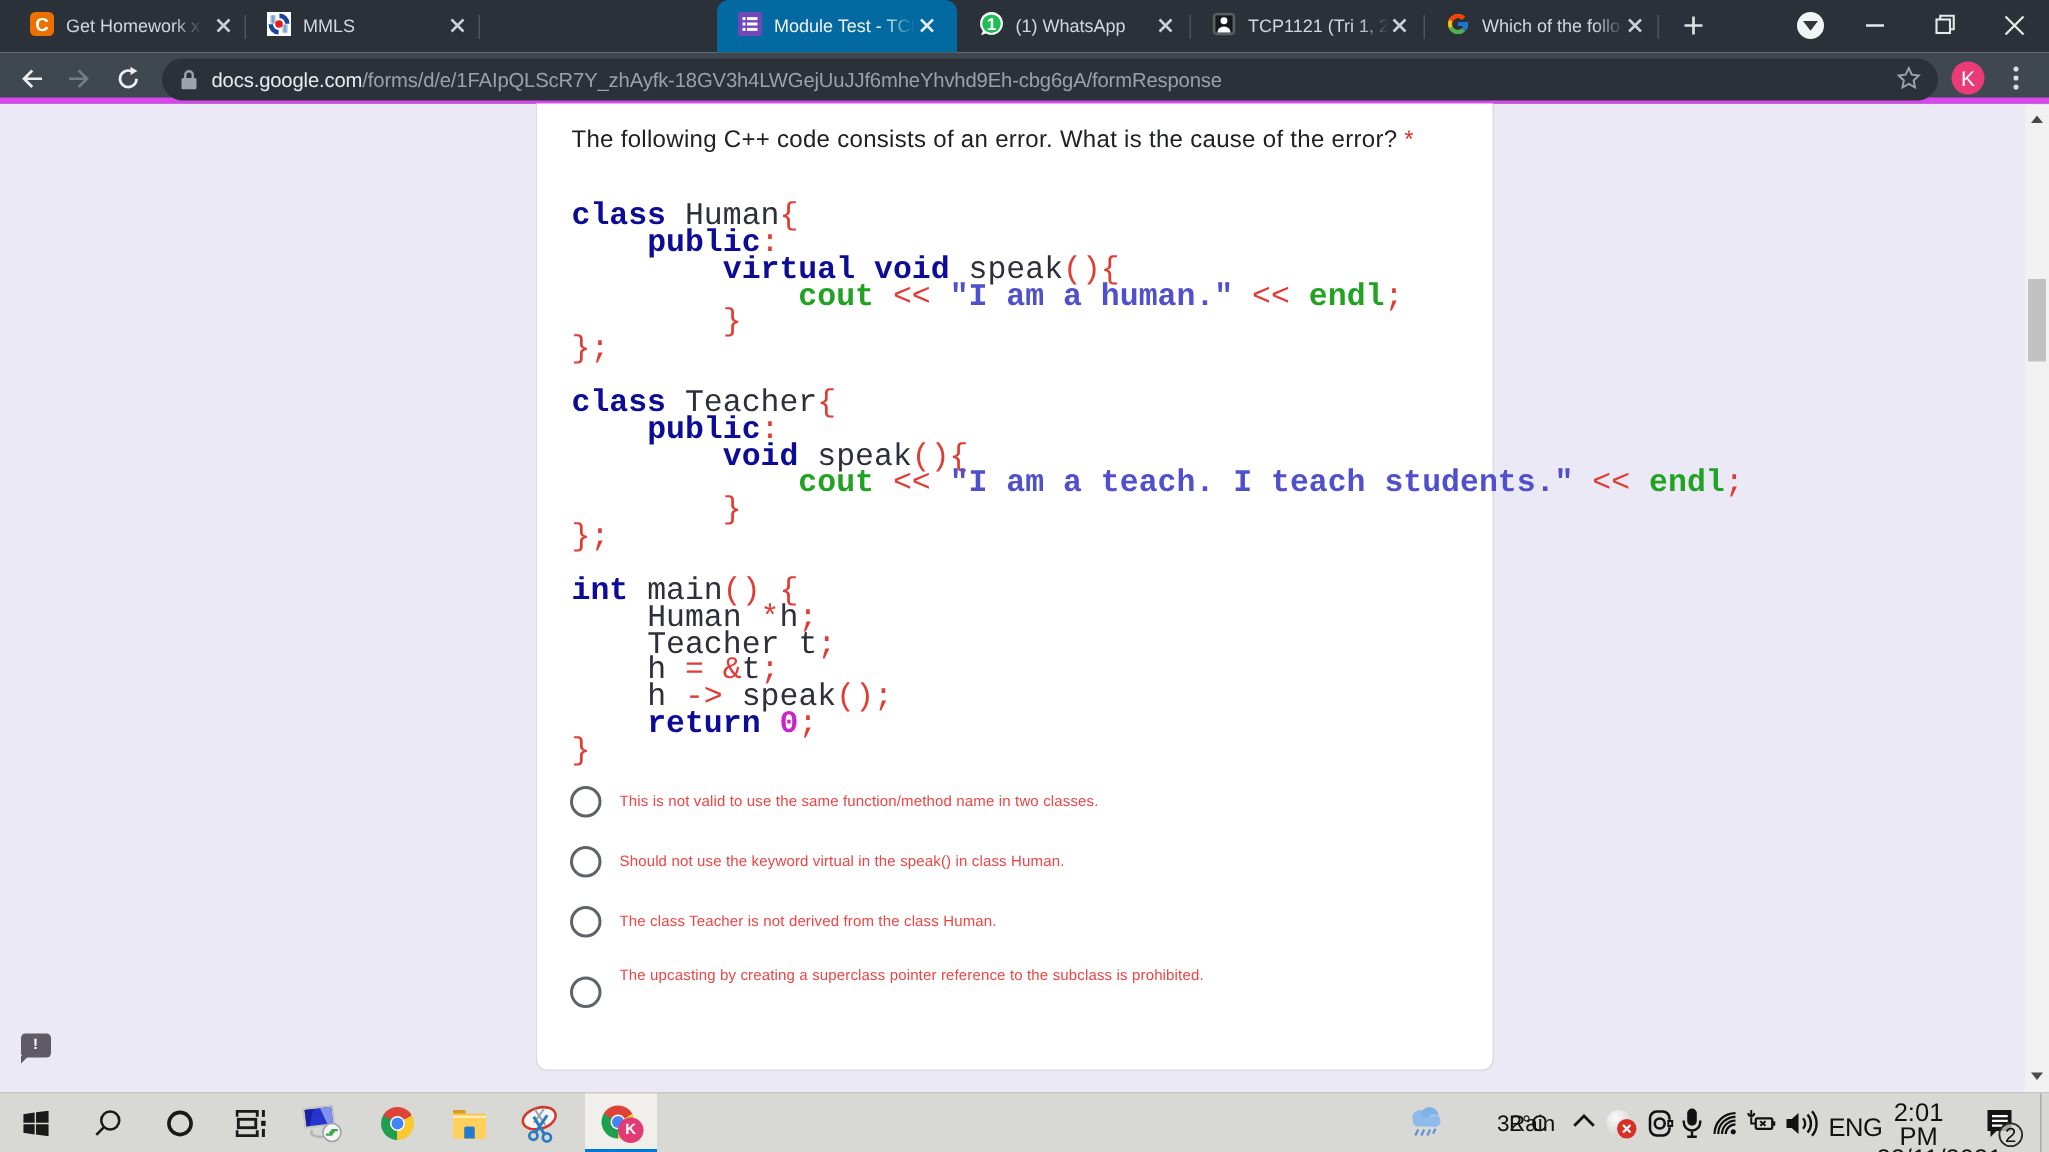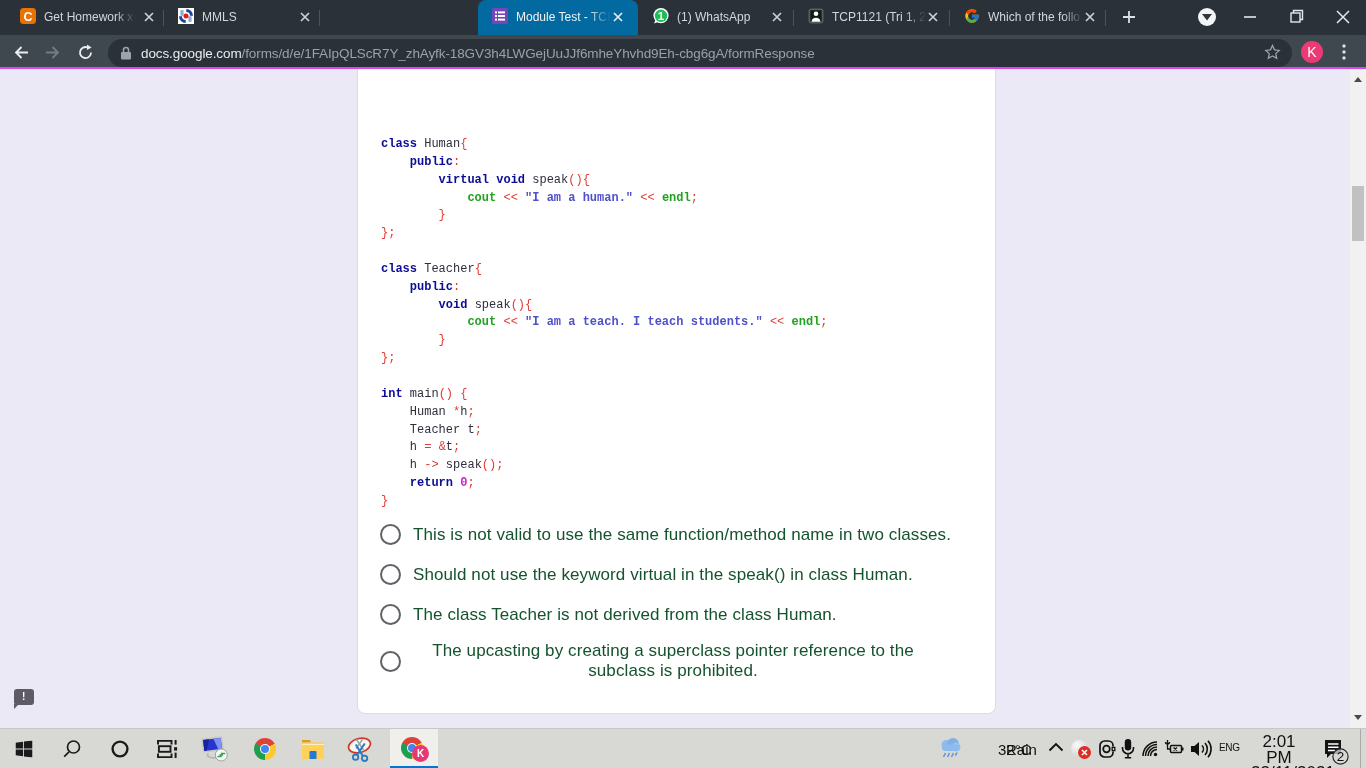--- a/index.html
+++ b/index.html
@@ -19,41 +19,41 @@
 #activetab .fav { position:absolute; left:14px; top:8px; width:16px; height:16px; }
 #activetab .title { position:absolute; left:38px; top:10px; font-size:12px; color:#F1F3F4; white-space:nowrap; overflow:hidden; width:96px;
   -webkit-mask-image:linear-gradient(90deg,#000 75%,transparent 98%); mask-image:linear-gradient(90deg,#000 75%,transparent 98%);}
 .fadet { -webkit-mask-image:linear-gradient(90deg,#000 78%,transparent 99%); mask-image:linear-gradient(90deg,#000 78%,transparent 99%); }
 #newtab { position:absolute; left:1120px; top:8px; width:18px; height:18px; }
 #tabsearch { position:absolute; left:1198px; top:8px; width:18px; height:18px; border-radius:50%; background:#F2F5F6; }
 #tabsearch svg { position:absolute; left:4px; top:6px; }
 .winbtn { position:absolute; top:0; width:46px; height:33px; }
 
 
-#toolbar { position:absolute; left:0; top:35px; width:1366px; height:34px; background:#40484F; border-bottom:2px solid #d946ef; }
+#toolbar { position:absolute; left:0; top:35px; width:1366px; height:34px; background:#40484F; border-bottom:4px solid #d946ef; }
 #toolbar svg.nav { position:absolute; top:9px; }
 #omnibox { position:absolute; left:108px; top:4px; width:1184px; height:28px; background:#2B3138; border-radius:14px; }
 #urltext { position:absolute; left:33px; top:7px; font-size:13.5px; color:#9AA1A7; white-space:nowrap; letter-spacing:-0.1px;}
 #urltext b { color:#E9ECEE; font-weight:normal; }
 #avatar { position:absolute; left:1301px; top:6px; width:22px; height:22px; border-radius:50%; background:#EA3B76; color:#fff; font-size:14px; font-weight:normal; text-align:center; line-height:22px; }
 
 
 #content { position:absolute; left:0; top:70px; width:1366px; height:658px; background:#ECE9F6; }
 #card { position:absolute; left:357px; top:-1px; width:639px; height:645px; background:#fff; border:1px solid #DADCE0; border-top:none; border-radius:0 0 8px 8px; }
 #question { position:absolute; left:23px; top:16px; font-size:16px; color:#202124; letter-spacing:0.2px; }
 #question .req { color:#D93025; }
-#code { position:absolute; left:23px; top:67px; font-family:"Liberation Mono", monospace; font-size:12px; line-height:17.85px; letter-spacing:0px; }
+#code { position:absolute; left:23px; top:67px; font-family:"Liberation Mono", monospace; font-size:21px; line-height:17.85px; letter-spacing:0px; }
 .k { color:#0C0C96; font-weight:bold; }
 .id { color:#2E2E3C; }
 .o { color:#E23B33; }
 .g { color:#22A222; font-weight:bold; }
 .s { color:#5050CC; font-weight:bold; }
 .n { color:#CC22CC; font-weight:bold; }
 .radio { position:absolute; width:21px; height:21px; border:2px solid #5F6368; border-radius:50%; }
-.otext { position:absolute; left:55px; font-size:17px; color:#14532d; letter-spacing:0.1px; line-height:20px;text-align:center; }
+.otext { position:absolute; left:55px; font-size:10px; color:#ef4444; letter-spacing:0.1px; line-height:20px; }
 #bubble { position:absolute; left:14px; top:619px; width:20px; height:16px; background:#5F5B66; border-radius:3px; color:#fff; }
 #bubble:after { content:""; position:absolute; left:0px; top:15px; border-left:5px solid #5F5B66; border-bottom:5px solid transparent; }
 #bubble span { position:absolute; left:8px; top:2px; font-size:10px; font-weight:bold; }
 #scrollbar { position:absolute; left:1350px; top:0; width:16px; height:658px; background:#F1F1F1; }
 #sthumb { position:absolute; left:2px; top:116px; width:12px; height:55px; background:#C1C1C1; }
 .sarrow { position:absolute; left:3.5px; width:0; height:0; border-left:4.5px solid transparent; border-right:4.5px solid transparent; }
 
 
 #taskbar { position:absolute; left:0; top:728px; width:1366px; height:40px; background:#D8D8D5; border-top:1px solid #C8C8C5; }
 .tbicon { position:absolute; top:0; width:44px; height:40px; }
@@ -216,20 +216,21 @@
   <div id="avatar">K</div>
   <svg style="position:absolute;left:1342px;top:9px;" width="4" height="16" viewBox="0 0 4 16">
         <circle cx="2" cy="2" r="1.7" fill="#DCE0E3"></circle>
         <circle cx="2" cy="8" r="1.7" fill="#DCE0E3"></circle>
         <circle cx="2" cy="14" r="1.7" fill="#DCE0E3"></circle>
       </svg>
 </div>
 
 <div id="content">
   <div id="card">
+    <div id="question">The following C++ code consists of an error. What is the cause of the error? <span class="req">*</span></div>
     <pre id="code"><span class="k">class</span> <span class="id">Human</span><span class="o">{</span>
     <span class="k">public</span><span class="o">:</span>
         <span class="k">virtual</span> <span class="k">void</span> <span class="id">speak</span><span class="o">(){</span>
             <span class="g">cout</span> <span class="o">&lt;&lt;</span> <span class="s">"I am a human."</span> <span class="o">&lt;&lt;</span> <span class="g">endl</span><span class="o">;</span>
         <span class="o">}</span>
 <span class="o">};</span>
 
 <span class="k">class</span> <span class="id">Teacher</span><span class="o">{</span>
     <span class="k">public</span><span class="o">:</span>
         <span class="k">void</span> <span class="id">speak</span><span class="o">(){</span>
@@ -369,21 +370,21 @@
         <path d="M3.5 1 V6 M1.5 3 a2 2 0 0 0 4 0" fill="none" stroke="#111" stroke-width="1.3"></path>
         <path d="M3.5 6 V10 H6" fill="none" stroke="#111" stroke-width="1.3"></path>
         <rect x="6.5" y="6.5" width="11" height="7" rx="1" fill="none" stroke="#111" stroke-width="1.5"></rect>
         <path d="M9.5 8.5 L13 11.5 M13 8.5 L9.5 11.5" stroke="#111" stroke-width="1.3"></path>
         <path d="M17.5 8.5 h2 v3 h-2" fill="#111"></path>
       </svg>
   <svg style="position:absolute;left:1190px;top:10px;" width="22" height="20" viewBox="0 0 22 20">
         <path d="M1 7 h3.5 L9 3 V17 L4.5 13 H1 z" fill="#111"></path>
         <path d="M12 6.5 a5 5 0 0 1 0 7 M15 4 a9 9 0 0 1 0 12 M18 1.8 a12.5 12.5 0 0 1 0 16.4" fill="none" stroke="#111" stroke-width="1.6"></path>
       </svg>
-  <div class="traytxt" style="left:1219px;top:13px;font-size:10px;letter-spacing:-0.3px;">ENG</div>
+  <div class="traytxt" style="left:1219px;top:13px;font-size:17px;letter-spacing:-0.3px;">ENG</div>
   <div id="clock">2:01 PM<br>22/11/2021</div>
   <svg style="position:absolute;left:1323px;top:10px;" width="28" height="28" viewBox="0 0 28 28">
         <path d="M2 1 H18 V15 H8 L4 19 V15 H2 z" fill="#141414"></path>
         <path d="M5 5 H15.5 M5 8.2 H15.5 M5 11.4 H12" stroke="#fff" stroke-width="1.5"></path>
         <circle cx="17.5" cy="17.5" r="7.6" fill="#D8D8D5" fill-opacity="0.75" stroke="#2A2A2A" stroke-width="1.2"></circle>
         <text x="17.5" y="22.3" font-size="13.5" fill="#111" text-anchor="middle" font-family="Liberation Sans">2</text>
       </svg>
 </div>
 <div style="position:absolute;left:1360px;top:729px;width:1px;height:39px;background:#A9A9A7;"></div>
 

